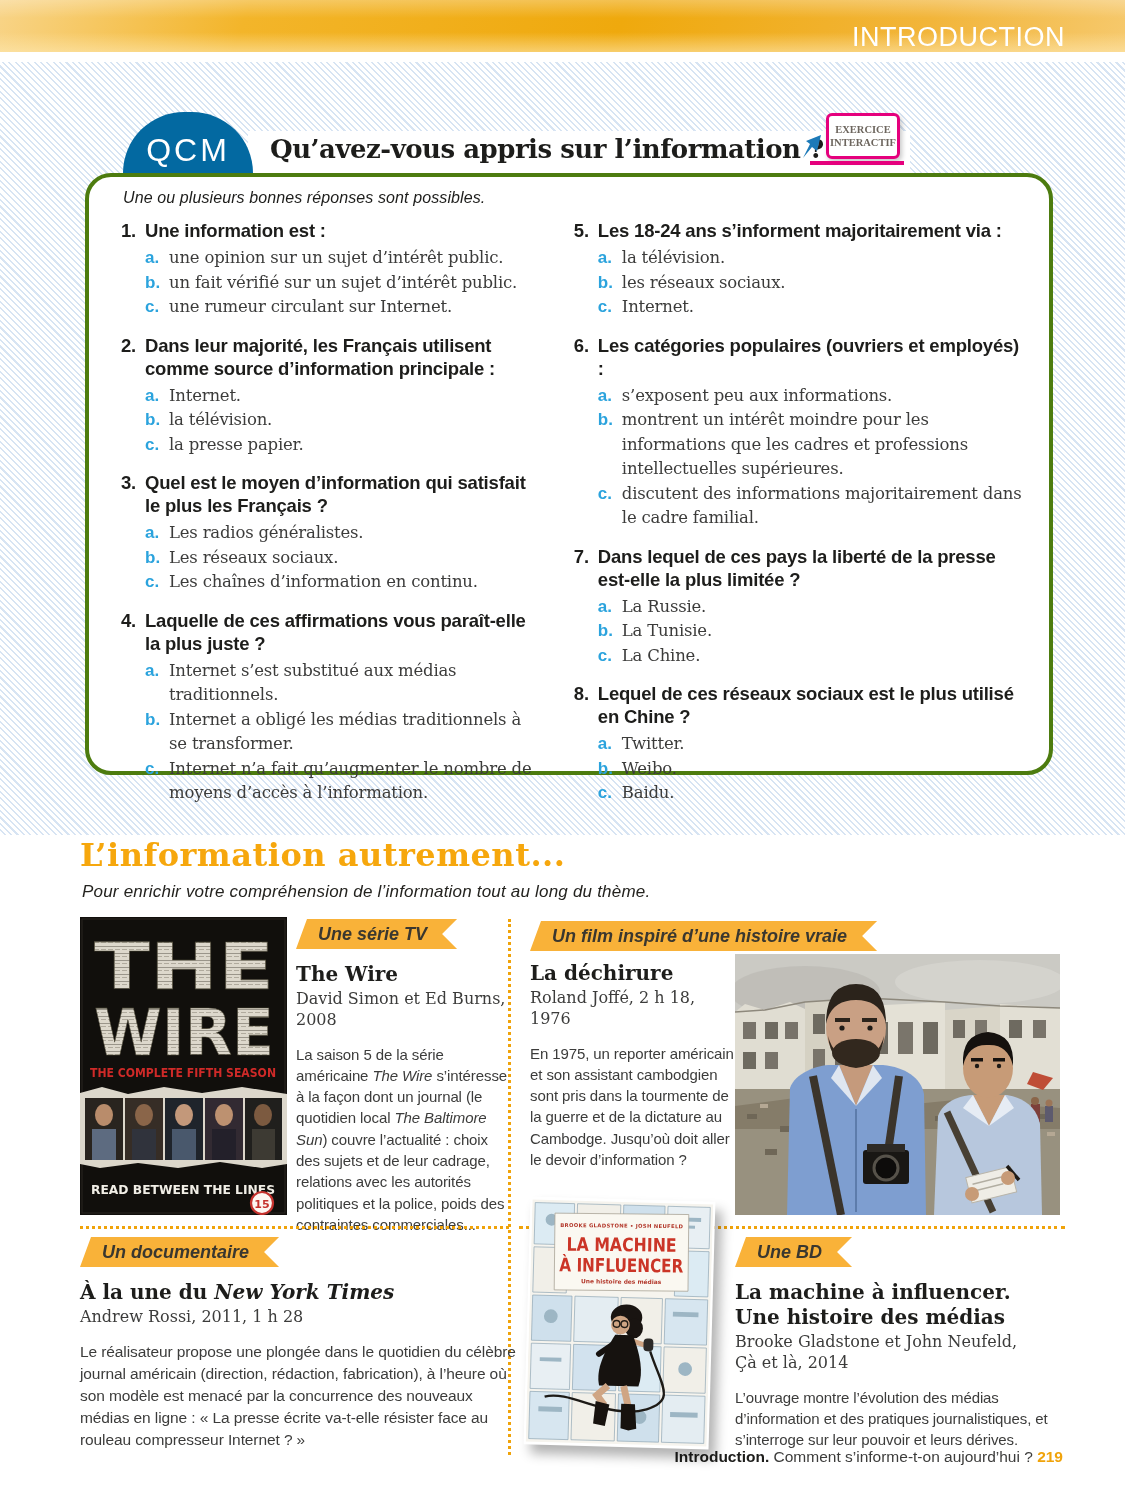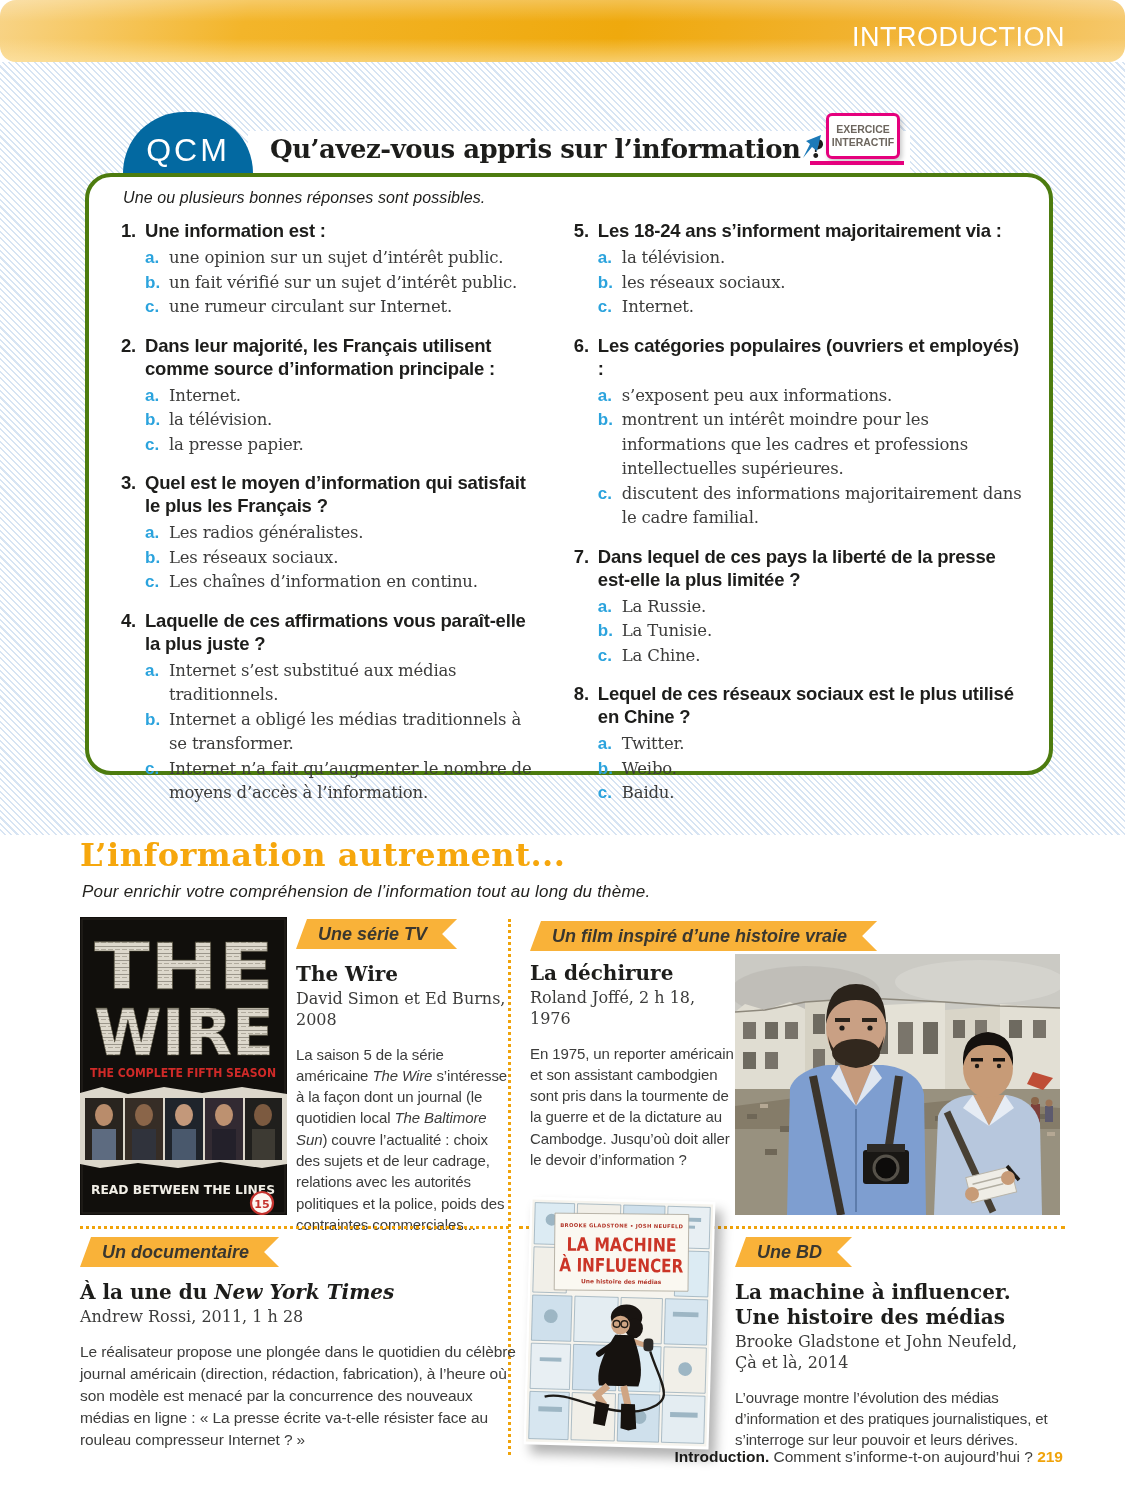--- a/index.html
+++ b/index.html
@@ -1,25 +1,24 @@
 <!DOCTYPE html>
 <html><head>
 <meta charset="utf-8">
 <style>
   * { margin:0; padding:0; box-sizing:border-box; }
   html,body { width:1125px; height:1500px; background:#ffffff; font-family:"Liberation Sans", sans-serif; }
   body { position:relative; overflow:hidden; }
 
   
   .top-band{
-    position:absolute; left:0; top:0; width:1125px; height:62px;
+    position:absolute; left:0; top:0; width:1125px; height:52px;
     background:
       linear-gradient(180deg, rgba(255,255,255,.28) 0%, rgba(255,255,255,0) 35%, rgba(255,255,255,0) 62%, rgba(255,236,185,.55) 100%),
       linear-gradient(110deg,#f8d488 0%, #f3b52a 22%, #efa90d 55%, #f2b53a 82%, #f6c96d 100%);
-    border-radius: 16px;
   }
   .top-band .intro-label{
     position:absolute; right:60px; top:22px;
     color:#ffffff; font-size:27px; letter-spacing:.5px; font-weight:400;
   }
 
   
   .striped{
     position:absolute; left:0; top:62px; width:1125px; height:773px;
     background:repeating-linear-gradient(45deg,#ffffff 0px,#ffffff 3px,#d7e4f3 3px,#d7e4f3 4.5px);
@@ -37,21 +36,21 @@
     position:absolute; left:270px; top:134px; width:540px;
     font-family:"DejaVu Serif", serif; font-weight:bold; font-size:26px; color:#1d1d1b;
     white-space:nowrap; letter-spacing:-0.5px;
   }
   .cursor-icon{ position:absolute; left:800px; top:134px; width:24px; height:26px; }
   .exo-badge{
     position:absolute; left:826px; top:113px; width:74px; height:46px;
     background:#ffffff; border:3px solid #e5007d; border-radius:6px;
     box-shadow:2px 3px 5px rgba(0,0,0,.22);
     display:flex; flex-direction:column; align-items:center; justify-content:center;
-    font-size:10.5px; font-weight:bold; color:#6d665e; line-height:1.25; text-align:center;
+    font-size:10.5px; font-weight:bold; color:#6d665e; line-height:1.25; text-align:center;font-family:Liberation Serif, serif;
   }
   .badge-underline{ position:absolute; left:810px; top:161px; width:94px; height:4px; background:#e5007d; }
 
   
   .qcm-box{
     position:absolute; left:85px; top:173px; width:968px; height:602px;
     background:#ffffff; border:4px solid #4d7c0f; border-radius:26px;
     padding:8px 26px 10px 32px;
   }
   .qcm-note{ font-style:italic; font-size:16px; color:#1d1d1b; margin:4px 0 10px 2px; letter-spacing:.1px; }

